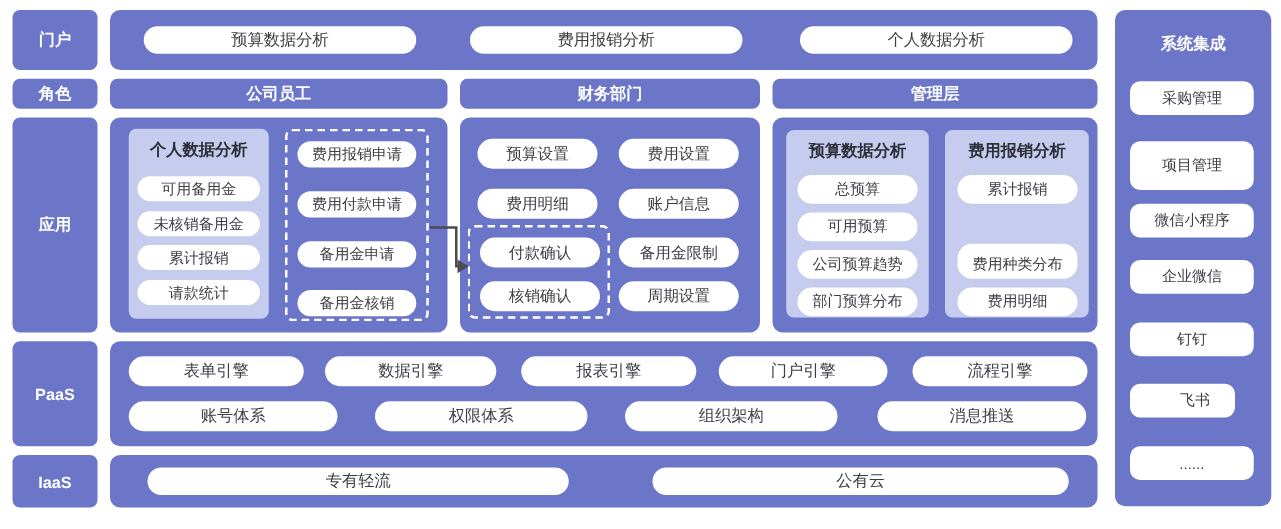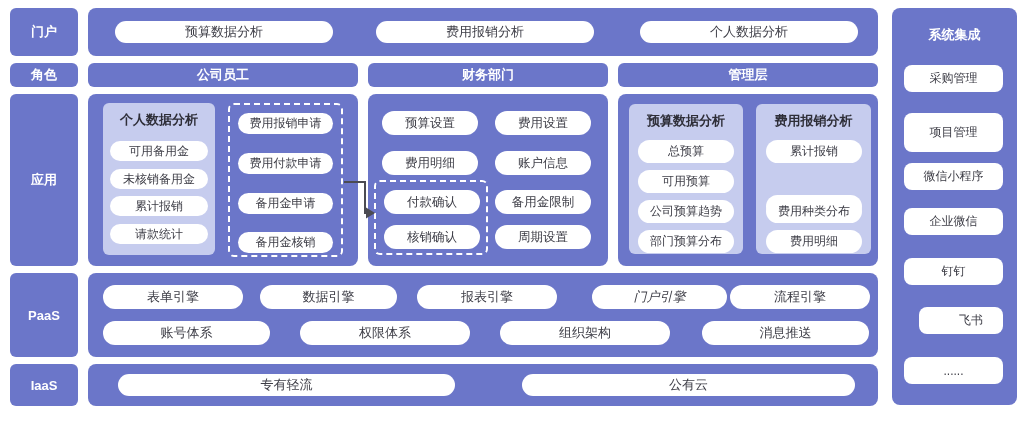--- a/index.html
+++ b/index.html
@@ -100,41 +100,41 @@
       <div class="abs pill spill" style="left:10px;top:66px;width:96px;height:23px;margin-top:25px;">报销类型对比</div>
       <div class="abs pill spill" style="left:10px;top:96px;width:96px;height:23px;">费用种类分布</div>
       <div class="abs pill spill" style="left:10px;top:126px;width:96px;height:23px;">费用明细</div>
     </div>
   </div>
 
   <div class="abs bigbox" style="left:88px;top:273px;width:790px;height:84px;">
     <div class="abs pill" style="left:15px;top:12px;width:140px;height:24px;">表单引擎</div>
     <div class="abs pill" style="left:172px;top:12px;width:137px;height:24px;">数据引擎</div>
     <div class="abs pill" style="left:329px;top:12px;width:140px;height:24px;">报表引擎</div>
-    <div class="abs pill" style="left:504px;top:12px;width:135px;height:24px;font-style:italic;">门户引擎</div>
+    <div class="abs pill" style="left:487px;top:12px;width:135px;height:24px;">门户引擎</div>
     <div class="abs pill" style="left:642px;top:12px;width:140px;height:24px;">流程引擎</div>
     <div class="abs pill" style="left:15px;top:48px;width:167px;height:24px;">账号体系</div>
     <div class="abs pill" style="left:212px;top:48px;width:170px;height:24px;">权限体系</div>
     <div class="abs pill" style="left:412px;top:48px;width:170px;height:24px;">组织架构</div>
     <div class="abs pill" style="left:614px;top:48px;width:167px;height:24px;">消息推送</div>
   </div>
 
   <div class="abs bigbox" style="left:88px;top:364px;width:790px;height:42px;">
     <div class="abs pill" style="left:30px;top:10px;width:337px;height:22px;">专有轻流</div>
     <div class="abs pill" style="left:434px;top:10px;width:333px;height:22px;">公有云</div>
   </div>
 
   <div class="abs bigbox" style="left:892px;top:8px;width:125px;height:397px;">
     <div class="int-title">系统集成</div>
     <div class="abs icard" style="left:12px;top:57px;width:99px;height:27px;">采购管理</div>
     <div class="abs icard" style="left:12px;top:105px;width:99px;height:39px;">项目管理</div>
     <div class="abs icard" style="left:12px;top:155px;width:99px;height:27px;">微信小程序</div>
     <div class="abs icard" style="left:12px;top:200px;width:99px;height:27px;">企业微信</div>
     <div class="abs icard" style="left:12px;top:250px;width:99px;height:27px;">钉钉</div>
-    <div class="abs icard" style="left:27px;top:299px;width:84px;height:27px;padding-left:20px;">飞书</div>
+    <div class="abs icard" style="left:12px;top:299px;width:84px;height:27px;padding-left:20px;">飞书</div>
     <div class="abs icard" style="left:12px;top:349px;width:99px;height:27px;">......</div>
   </div>
 
   <svg class="arrow-layer" width="1025" height="423" viewBox="0 0 1025 423">
     <polyline points="344,182 365,182 365,213 367,213" fill="none" stroke="#4b4b52" stroke-width="2"></polyline>
     <polygon points="366,207.5 375,213 366,218.5" fill="#4b4b52"></polygon>
   </svg>
 
 </div>
 

